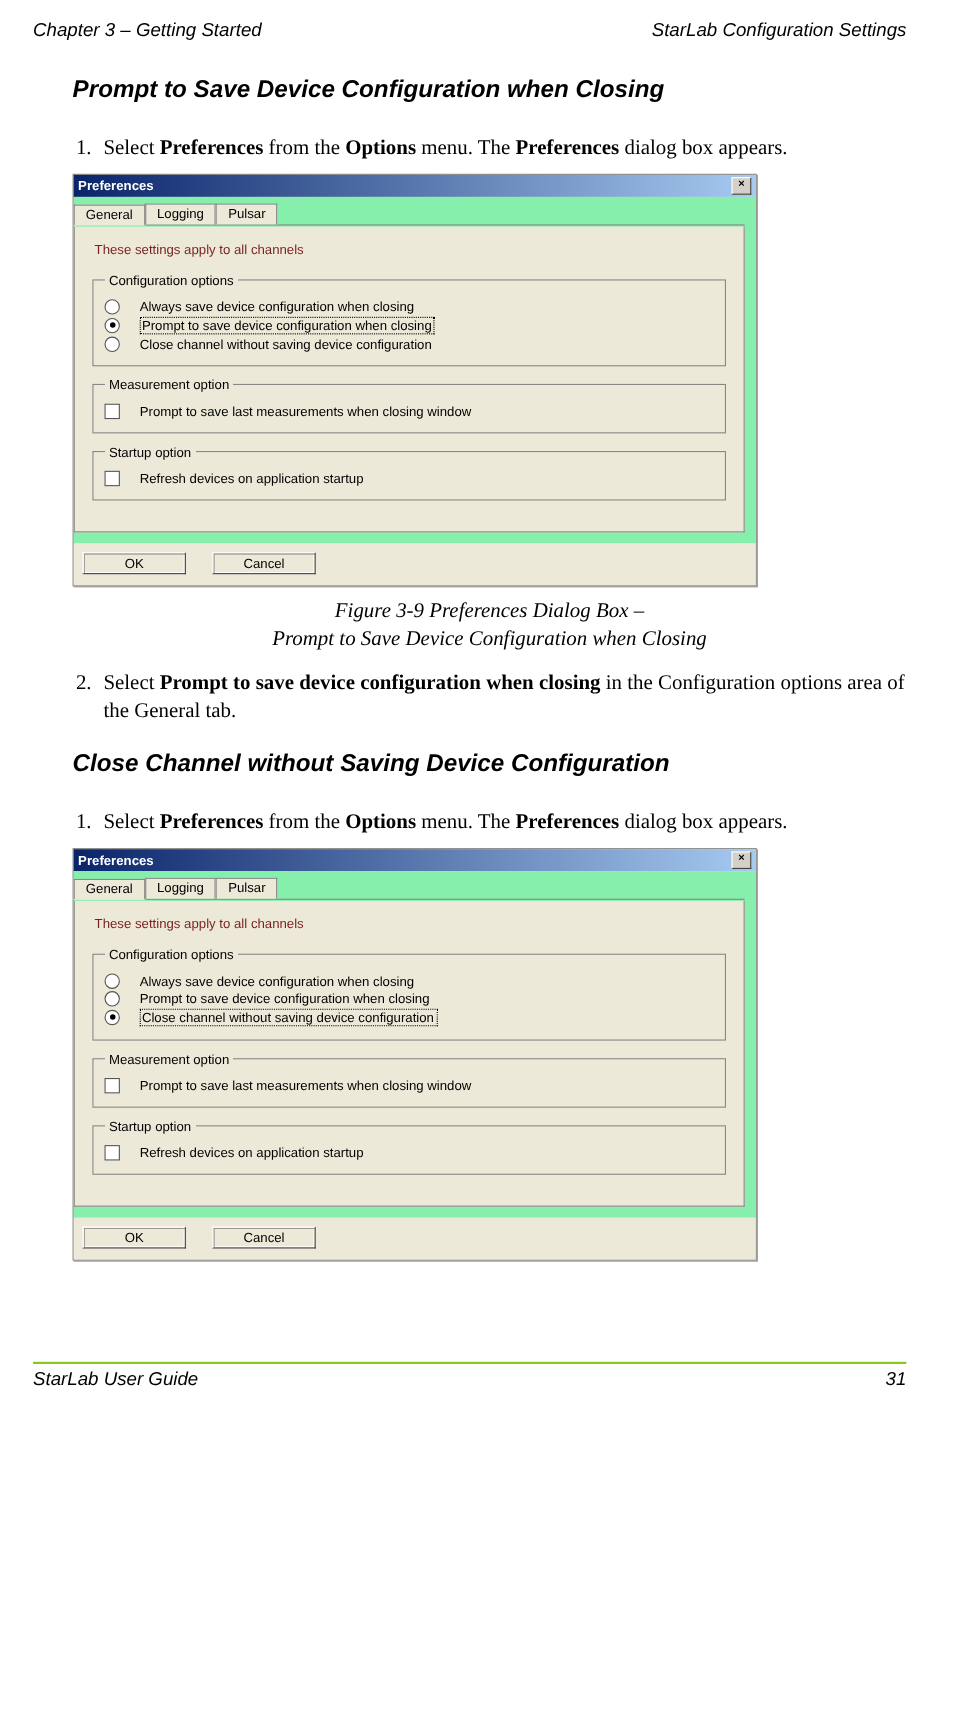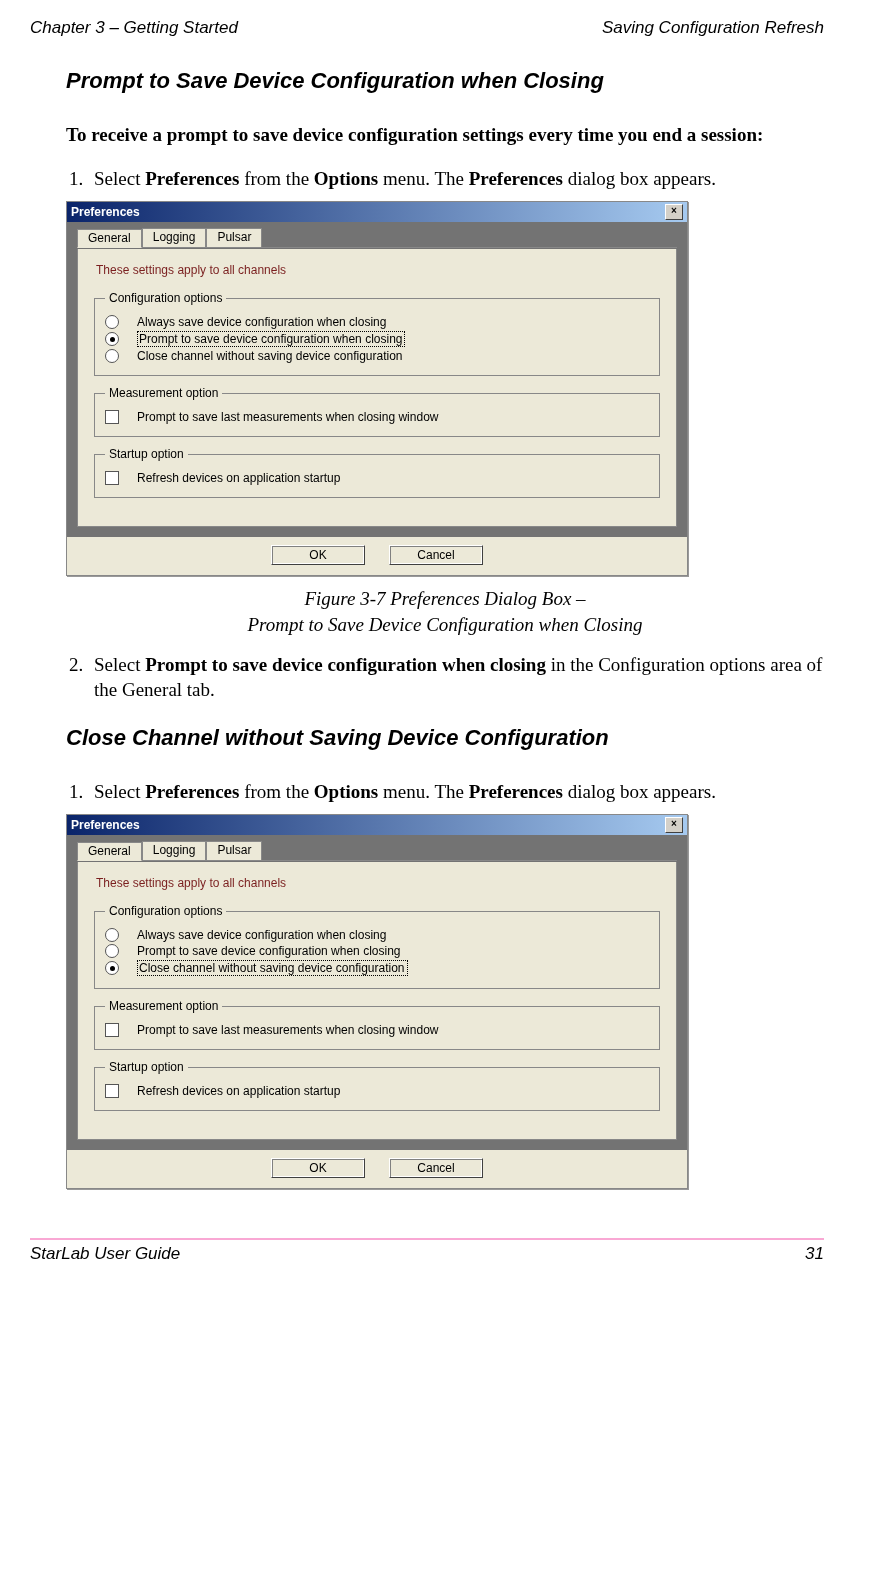--- a/index.html
+++ b/index.html
@@ -88,22 +88,22 @@
     border-right-color: #404040;
     border-bottom-color: #404040;
     color: #000;
     font-size: 10px;
     line-height: 12px;
     text-align: center;
     font-family: Arial, sans-serif;
     font-weight: bold;
   }
   .dlg-body {
-    padding: 6px 10px 10px 10px;
-    background: #737373;
+    padding: 6px 10px 10px 0;
+    background: #86efac;
   }
   .tabs {
     display: flex;
     border-bottom: 1px solid #888;
     margin-bottom: 1px;
   }
   .tab {
     border: 1px solid #888;
     border-bottom: none;
     padding: 1px 10px 2px 10px;
@@ -162,21 +162,21 @@
     height: 5px;
     border-radius: 50%;
     background: #000;
   }
   .sel {
     border: 1px dotted #000;
     padding: 0 2px 0 1px;
   }
   .btnbar {
     display: flex;
-    justify-content: center;
+    justify-content: flex-start;
     gap: 24px;
     padding: 8px 8px 10px 8px;
     background: #ece9d8;
   }
   .winbtn {
     min-width: 72px;
     padding: 2px 10px;
     border: 1px solid #404040;
     border-top-color: #fff;
     border-left-color: #fff;
@@ -190,39 +190,38 @@
   .footer {
     position: absolute;
     left: 30px;
     right: 45px;
     bottom: 18px;
     display: flex;
     justify-content: space-between;
     font-style: italic;
     font-size: 17px;
     font-family: Arial, Helvetica, sans-serif;
-    border-top: 2px solid #f9a8d4;
+    border-top: 2px solid #84cc16;
     padding-top: 4px;
   }
 </style>
 </head>
 <body>
 
 <div class="page">
 
   <div class="hdr">
     <span>Chapter 3 – Getting Started</span>
-    <span>Saving Configuration Refresh</span>
+    <span>StarLab Configuration Settings</span>
   </div>
 
   <div class="content">
 
     <div class="h2">Prompt to Save Device Configuration when Closing</div>
 
-    <p class="lead">To receive a prompt to save device configuration settings every time you end a session:</p>
 
     <ol class="steps">
       <li>
         <span>Select </span><b>Preferences</b><span> from the </span><b>Options</b><span> menu. The </span><b>Preferences</b><span> dialog box appears.</span>
       </li>
     </ol>
 
     <div class="dlg-wrap">
       <div class="dlg">
         <div class="titlebar">
@@ -274,21 +273,21 @@
           </div>
         </div>
         <div class="btnbar">
           <div class="winbtn">OK</div>
           <div class="winbtn">Cancel</div>
         </div>
       </div>
     </div>
 
     <div class="figcap">
-      <span>Figure 3-7 Preferences Dialog Box –</span><br>
+      <span>Figure 3-9 Preferences Dialog Box –</span><br>
       <span>Prompt to Save Device Configuration when Closing</span>
     </div>
 
     <ol class="steps" start="2">
       <li>
         <span>Select </span><b>Prompt to save device configuration when closing</b><span> in the Configuration options area of the General tab.</span>
       </li>
     </ol>
 
     <div class="h2" style="margin-top:22px;">Close Channel without Saving Device Configuration</div>

